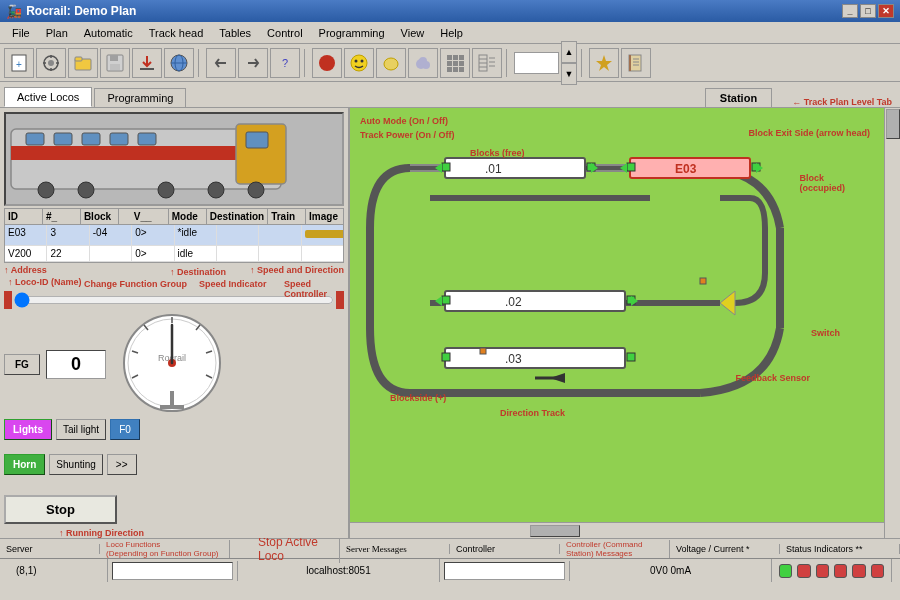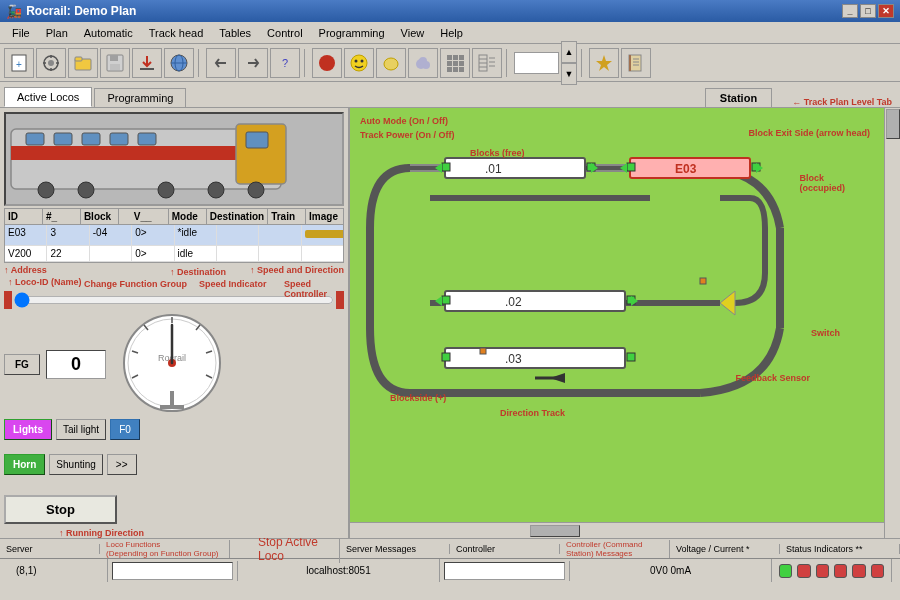--- a/index.html
+++ b/index.html
@@ -687,21 +687,21 @@
 <div id="server-bar" style="display:flex; height:20px; background:#d4d0c8; border-top:1px solid #999; font-size:9px;">
   <div class="srv-section" style="width:100px; border-right:1px solid #999; padding:0 6px; display:flex; align-items:center;">
     <span>Server</span>
   </div>
   <div class="srv-section" style="width:130px; border-right:1px solid #999; padding:0 6px; display:flex; align-items:center;">
     <span style="color:#c0392b; font-size:8px;">Loco Functions<br>(Depending on Function Group)</span>
   </div>
   <div class="srv-section" style="width:110px; border-right:1px solid #999; padding:0 6px; display:flex; align-items:center;">
     <span style="color:#c0392b; font-size:12px;padding-left:22px;">Stop Active Loco</span>
   </div>
-  <div class="srv-section" style="width:110px; border-right:1px solid #999; padding:0 6px; display:flex; ">
+  <div class="srv-section" style="width:110px; border-right:1px solid #999; padding:0 6px; display:flex; font-family:Liberation Serif, serif;">
     <span>Server Messages</span>
   </div>
   <div class="srv-section" style="width:110px; border-right:1px solid #999; padding:0 6px; display:flex; align-items:center;">
     <span>Controller</span>
   </div>
   <div class="srv-section" style="flex:1; border-right:1px solid #999; padding:0 6px; display:flex; align-items:center;">
     <span style="color:#c0392b; font-size:8px;">Controller (Command Station) Messages</span>
   </div>
   <div class="srv-section" style="width:110px; border-right:1px solid #999; padding:0 6px; display:flex; align-items:center;">
     <span>Voltage / Current *</span>

